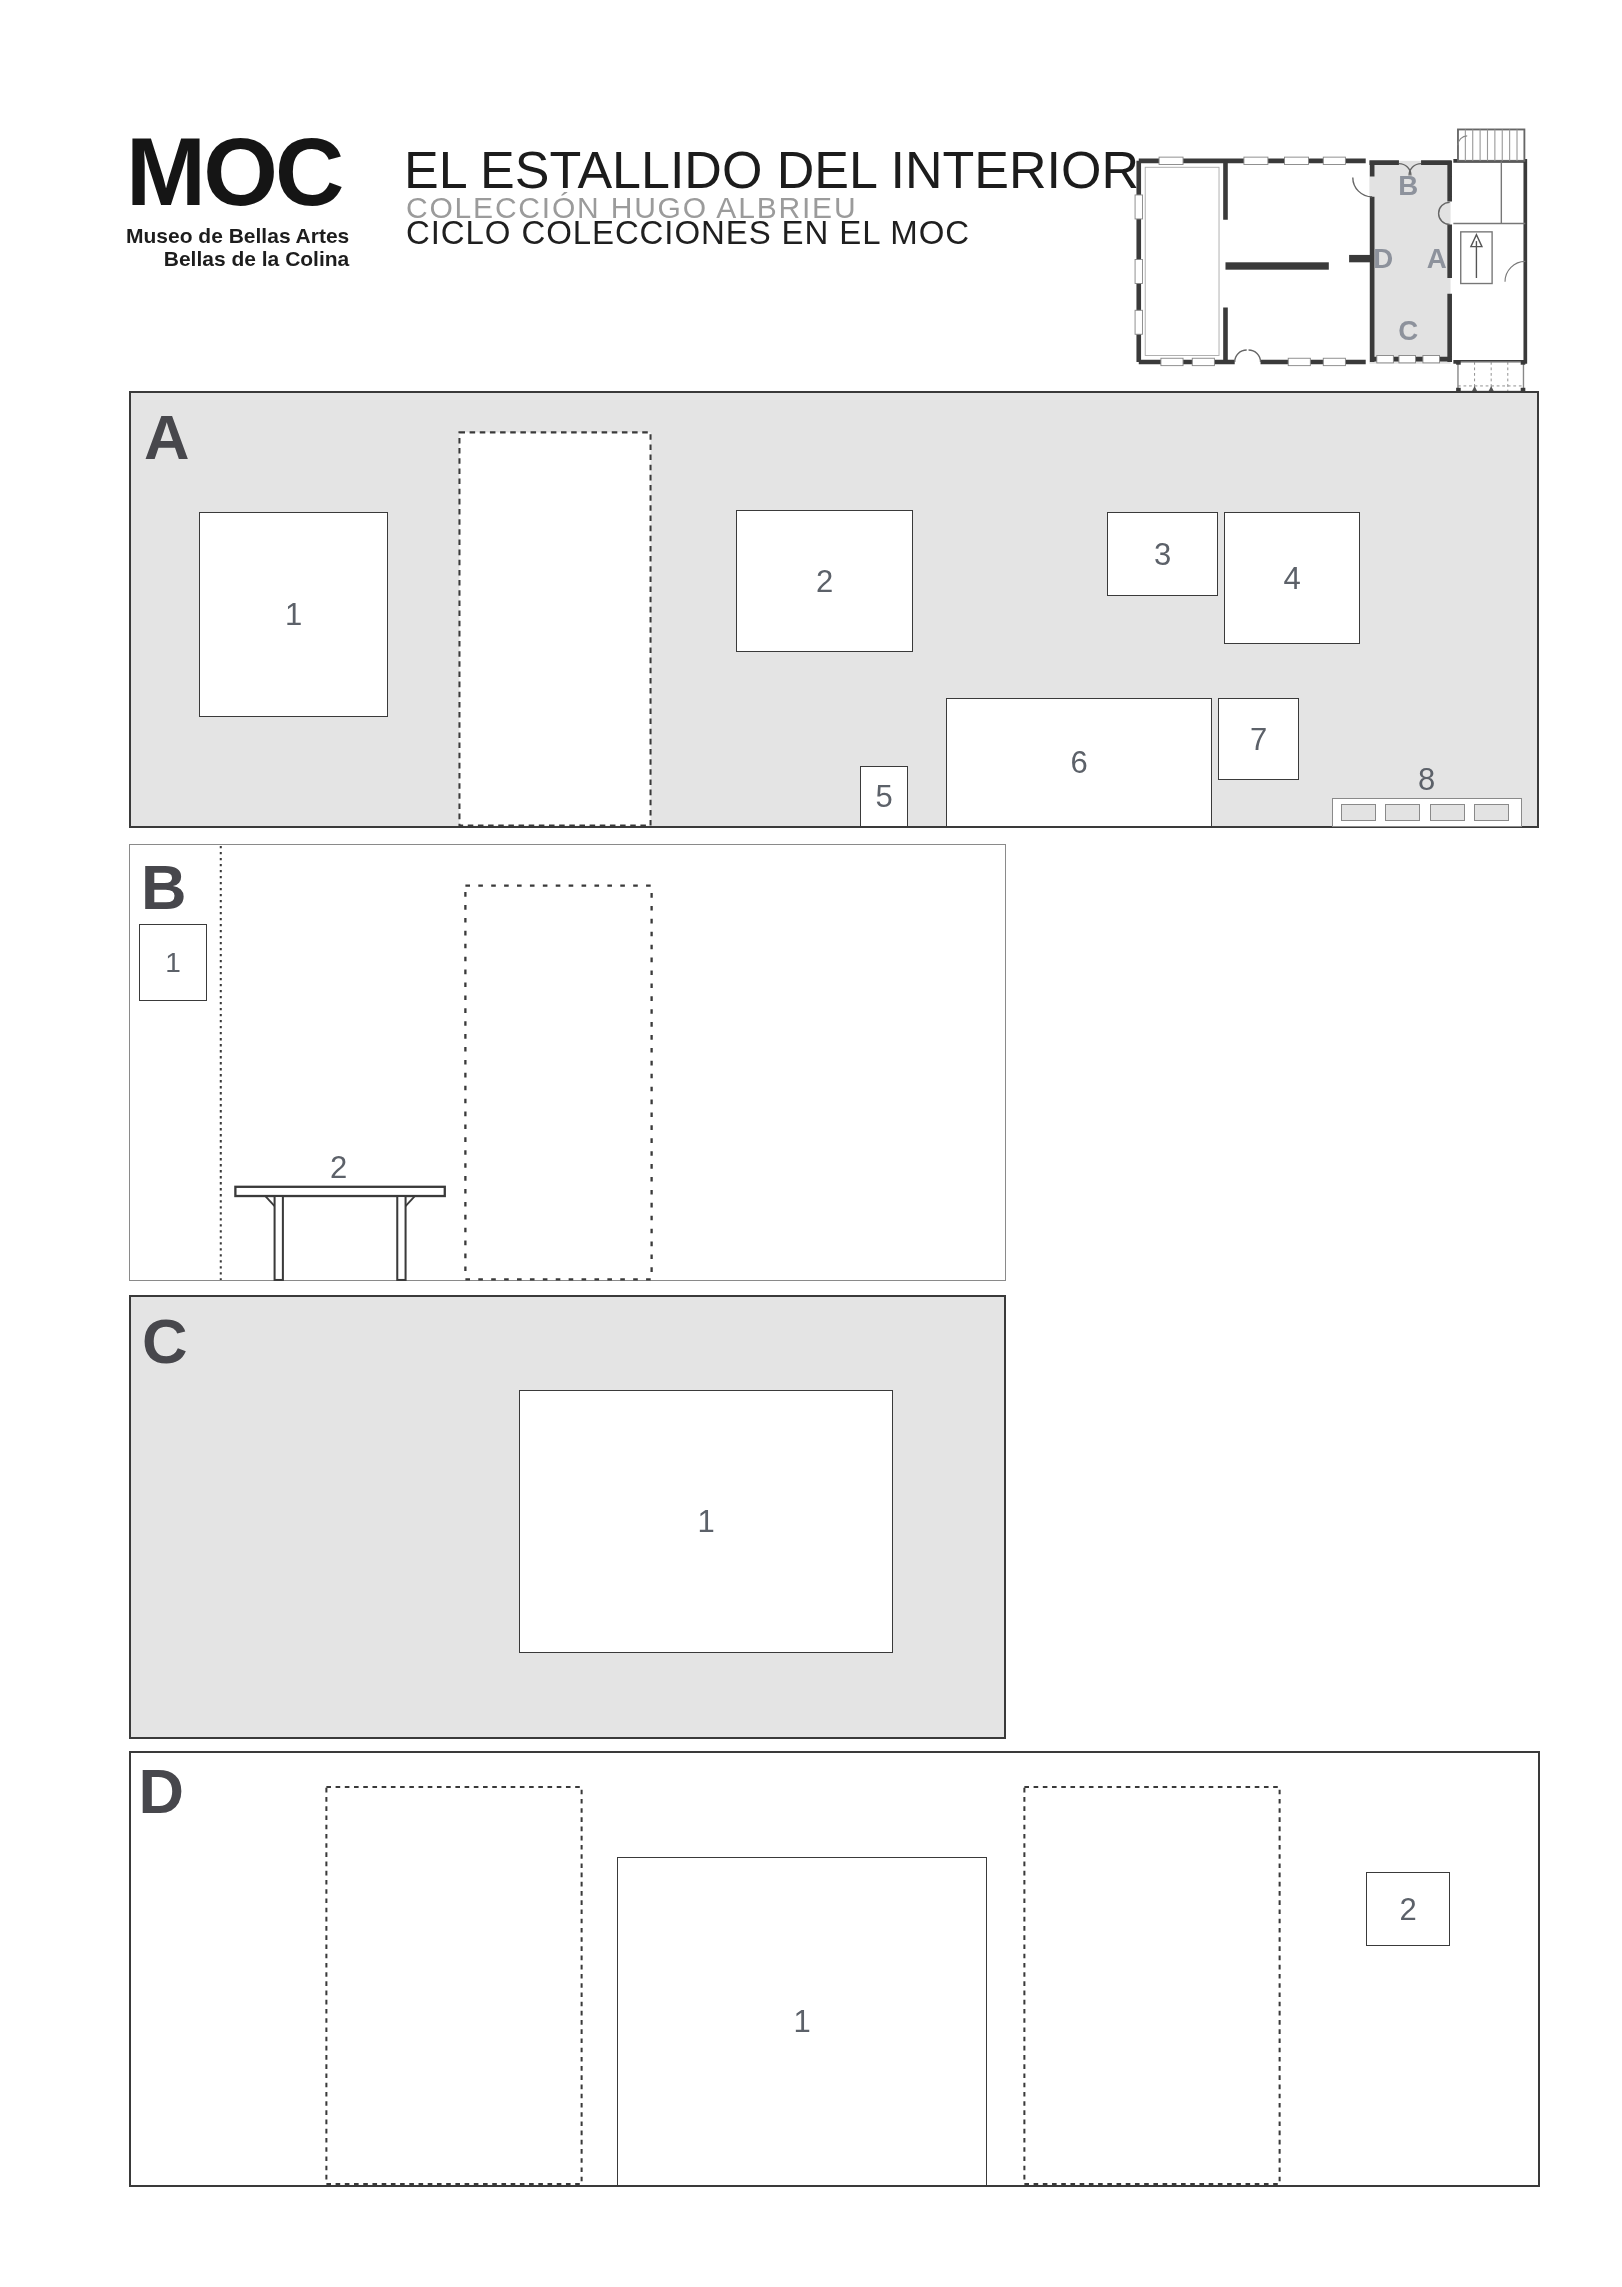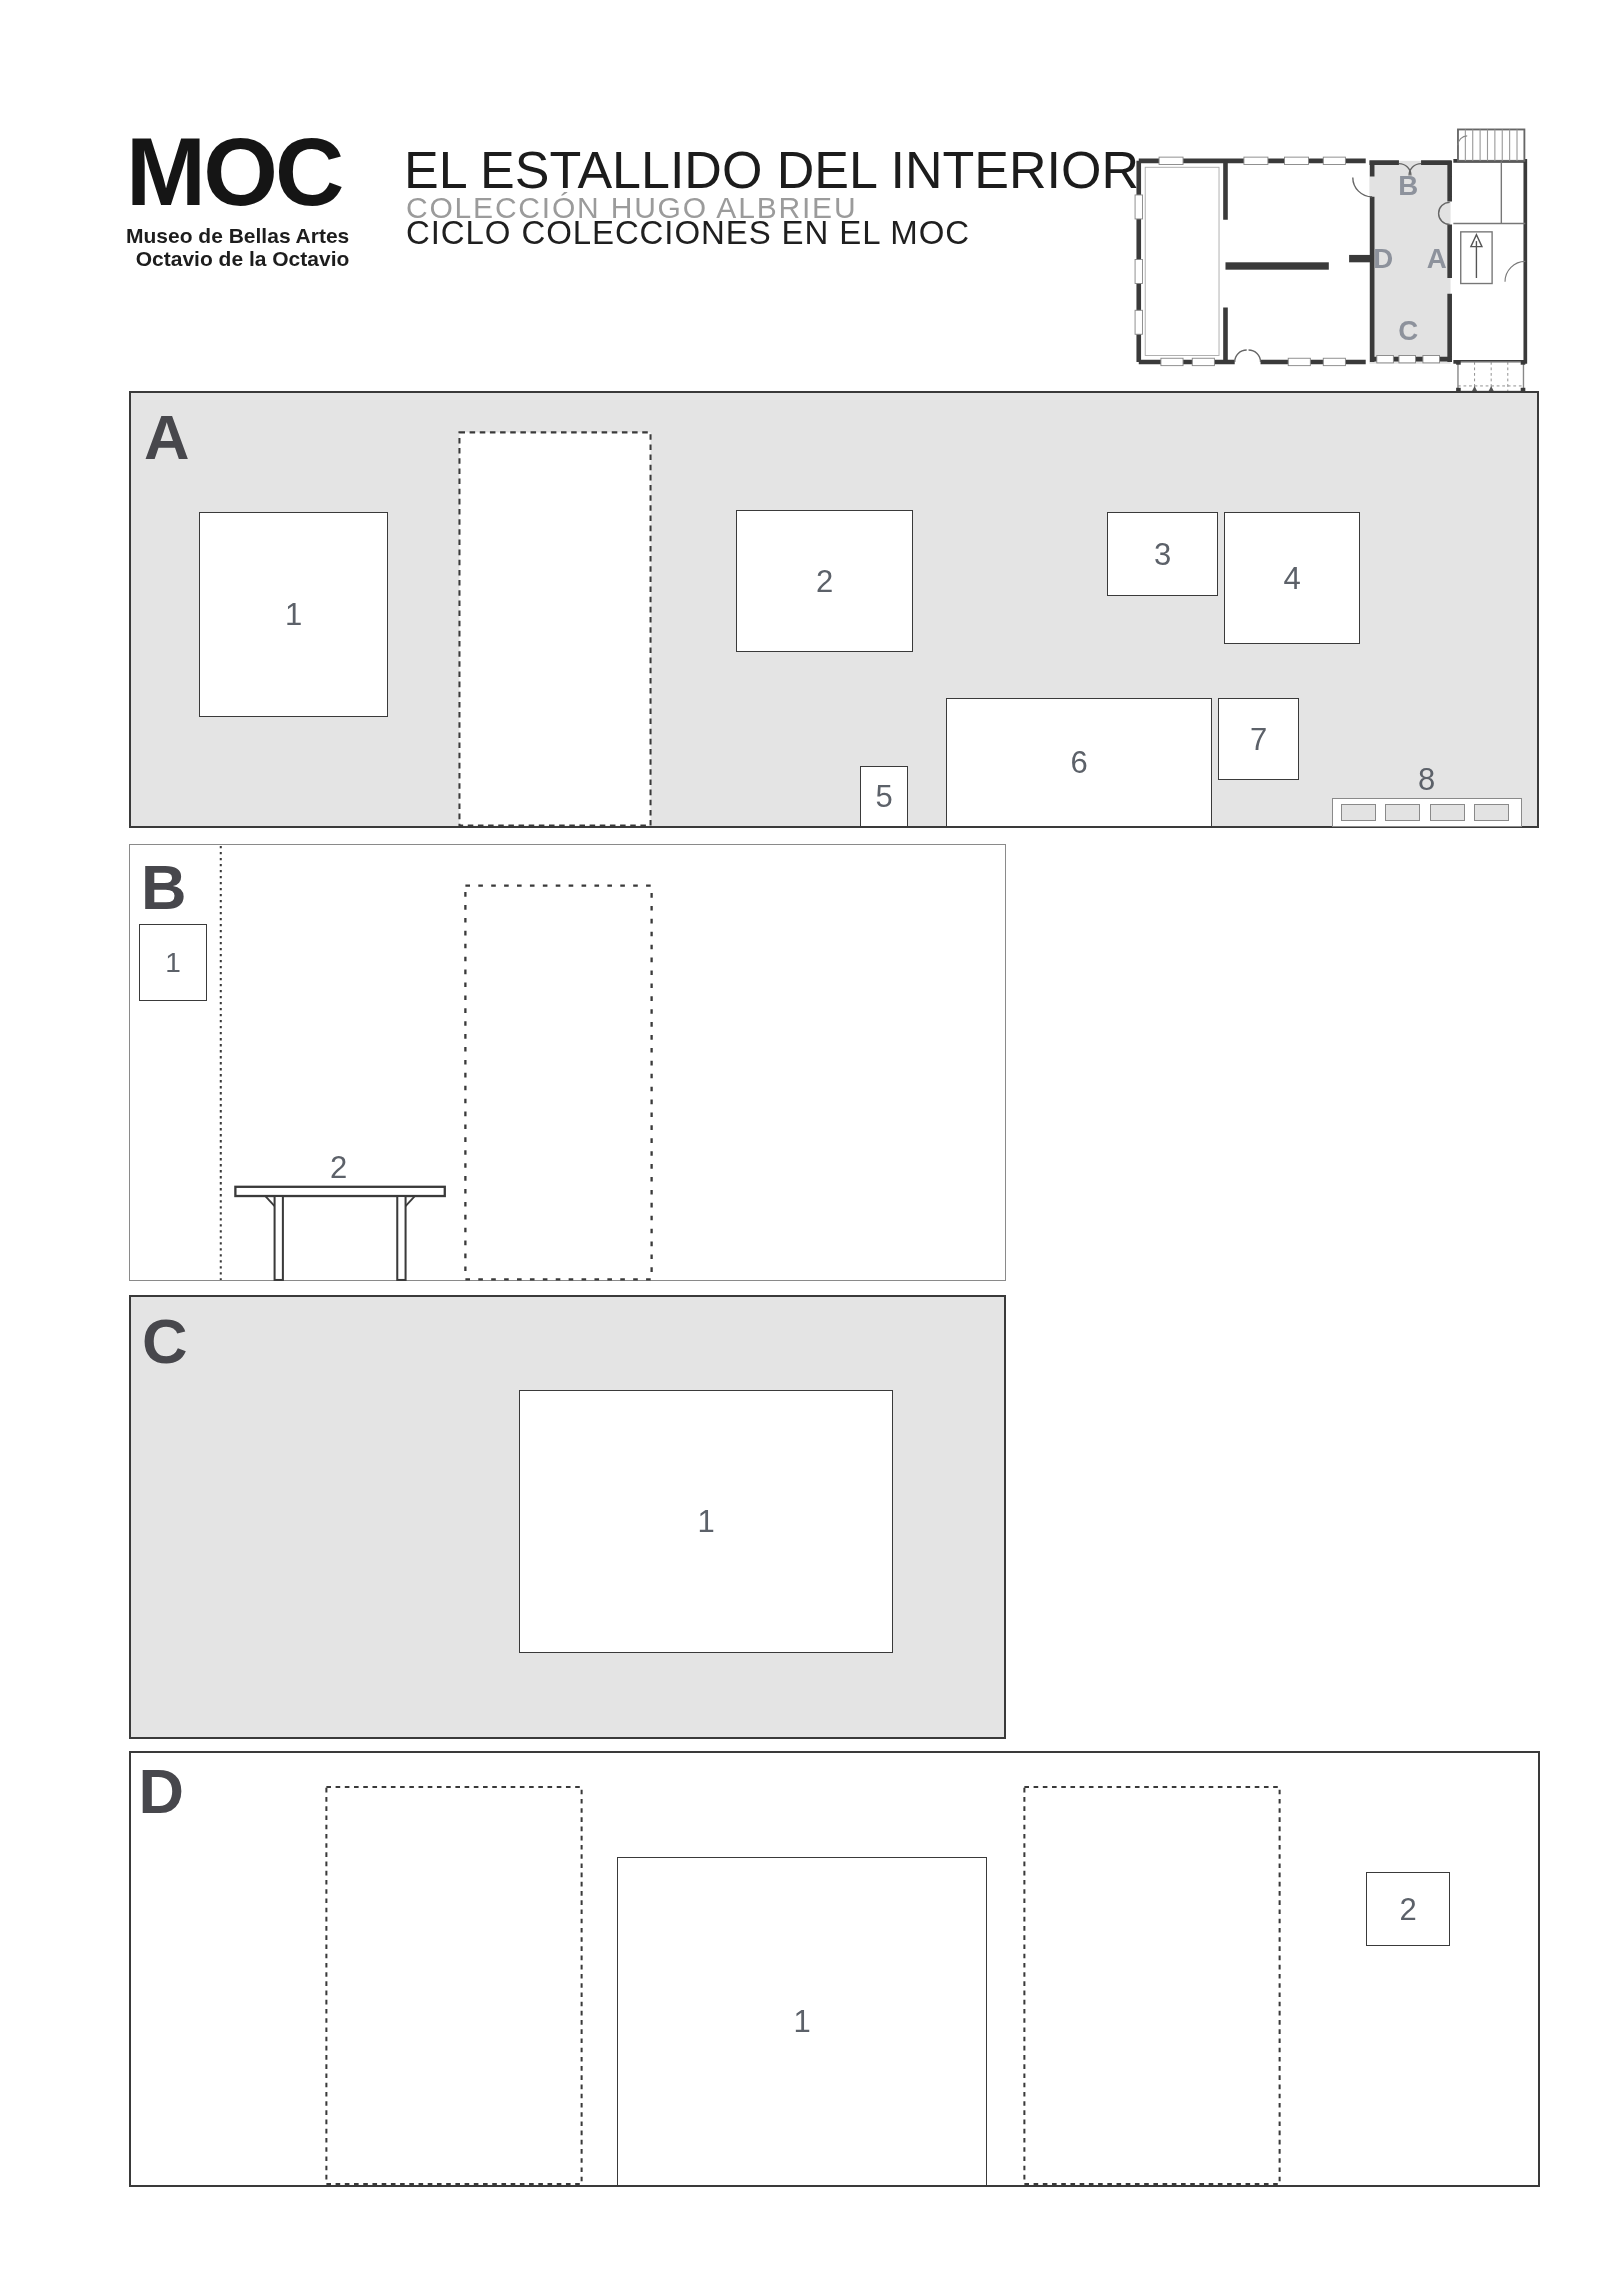--- a/index.html
+++ b/index.html
@@ -30,21 +30,21 @@
 </style>
 </head>
 <body>
 
 <div id="page">
 
   <div class="abs" style="left:126px;top:134px;">
     <div class="logo-acronym">MOC</div>
     <div class="logo-sub" style="margin-top:13px;">
       <div>Museo de Bellas Artes</div>
-      <div>Octavio de la Octavio</div>
+      <div>Bellas de la Colina</div>
     </div>
   </div>
 
   <div class="abs title-main" style="left:404px;top:144px;">EL ESTALLIDO DEL INTERIOR</div>
   <div class="abs title-sub" style="left:406px;top:193px;">COLECCIÓN HUGO ALBRIEU</div>
   <div class="abs title-cycle" style="left:406px;top:216px;">CICLO COLECCIONES EN EL MOC</div>
 
   <svg class="abs" style="left:1133px;top:123px;" width="399" height="274" viewBox="0 0 432 297">
 
     <rect x="256" y="41" width="88" height="220" fill="#e2e2e2"></rect>

